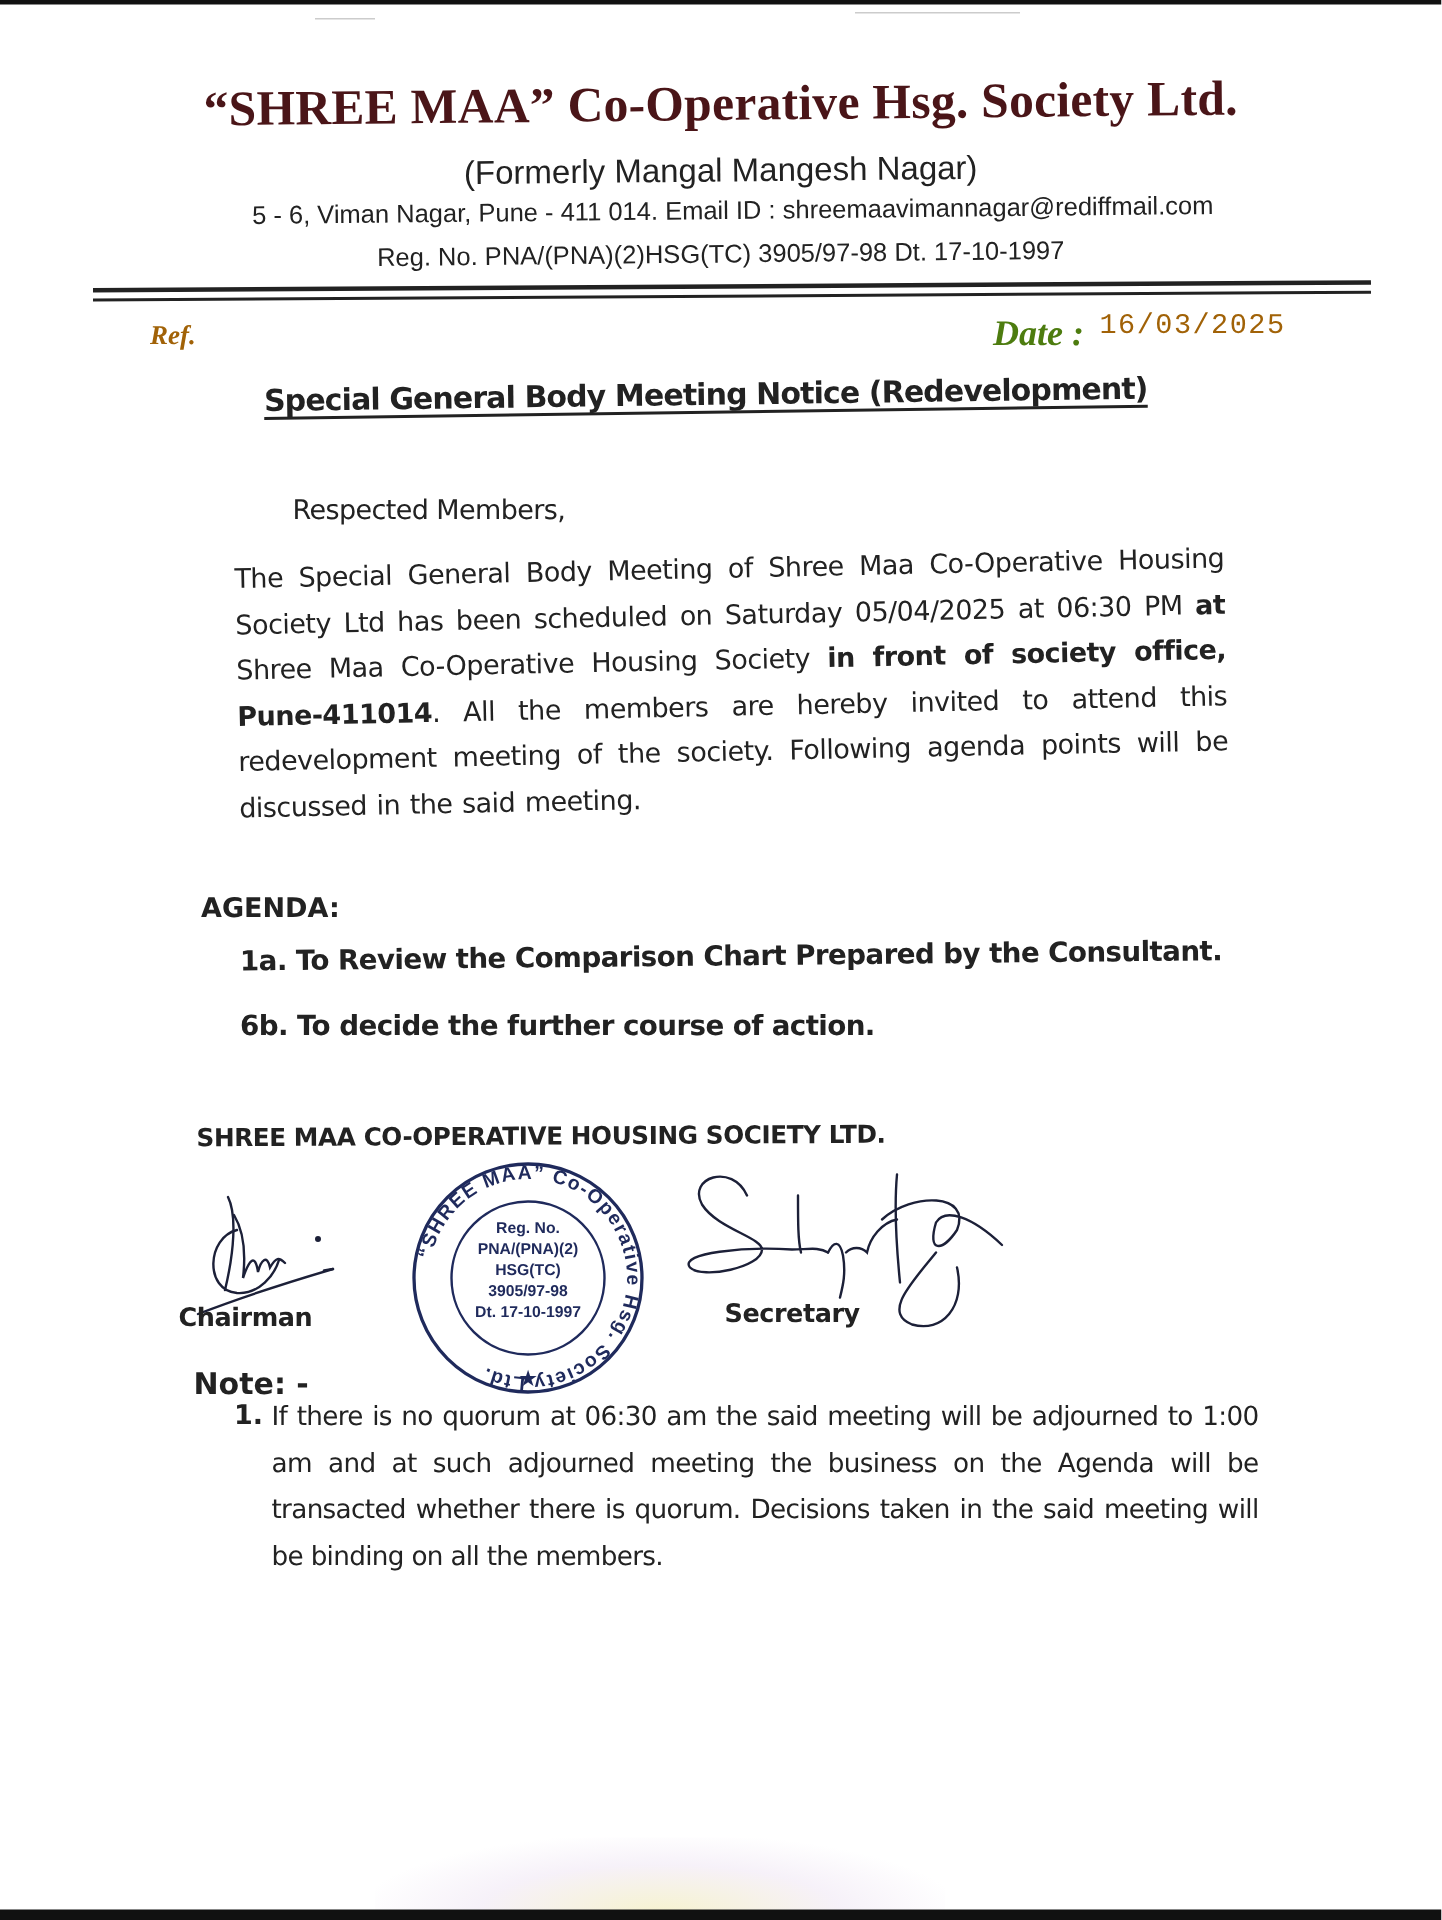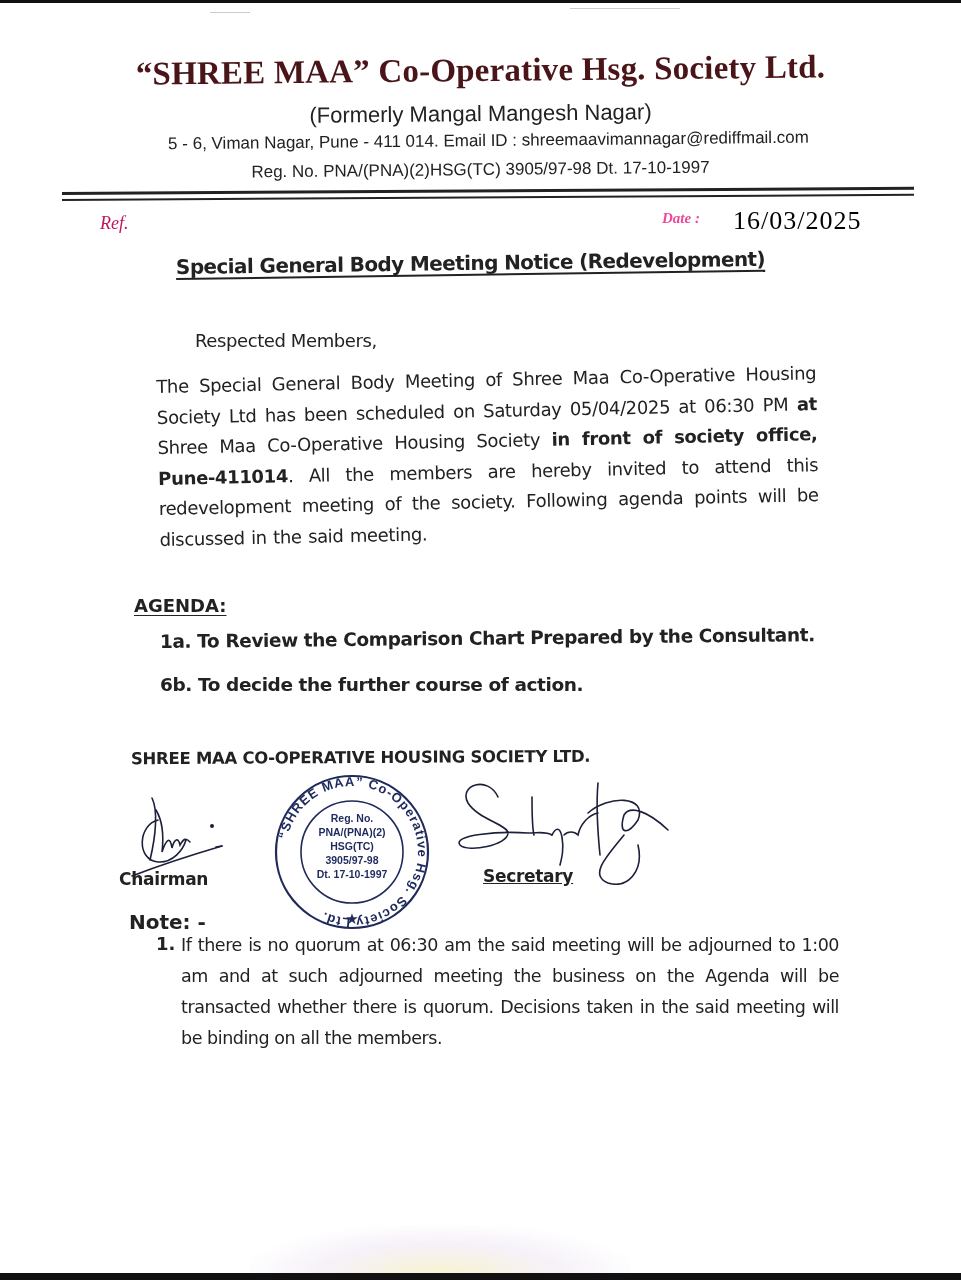--- a/index.html
+++ b/index.html
@@ -29,50 +29,50 @@
     .address {
       left: 0; width: 961px; top: 131px; text-align: center; padding-left: 8px;
       font-size: 17px; color: #222; transform: rotate(-0.6deg);
     }
     .regno {
       left: 0; width: 961px; top: 160px; text-align: center;
       font-size: 17px; color: #222; transform: rotate(-0.6deg);
     }
     .rule { position: absolute; left: 62px; width: 852px; height: 3px; background: #222; transform: rotate(-0.35deg); transform-origin: left center; }
 
-    .ref { left: 100px; top: 213px; font-family: "Liberation Serif", serif; font-style: italic; font-weight: normal; font-size: 18px; color: #be185d; }
-    .date-label { left: 662px; top: 210px; font-family: "Liberation Serif", serif; font-style: italic; font-weight: bold; font-size: 15px; color: #ec4899; }
-    .date-value { left: 733px; top: 206px; font-family: Liberation Serif, serif; font-size: 26px; color: #000000; letter-spacing: 1px; }
+    .ref { left: 100px; top: 213px; font-family: "Liberation Serif", serif; font-style: italic; font-weight: bold; font-size: 18px; color: #a16207; }
+    .date-label { left: 662px; top: 210px; font-family: "Liberation Serif", serif; font-style: italic; font-weight: bold; font-size: 24px; color: #4d7c0f; }
+    .date-value { left: 733px; top: 206px; font-family: Liberation Mono, monospace; font-size: 19px; color: #a16207; letter-spacing: 1px; }
 
     .subject {
       left: 176px; top: 255px; font-size: 20px; font-weight: bold; color: #222;
       text-decoration: underline; text-underline-offset: 4px;
       transform: rotate(-0.8deg); transform-origin: left center;
       font-family: "DejaVu Sans", sans-serif; letter-spacing: -0.6px;
     }
 
     .body-text { font-family: "DejaVu Sans", sans-serif; color: #222; }
     .salutation { left: 156px; top: 330px; font-size: 18px; letter-spacing: -0.4px; margin-left: 39px; }
     .para {
       position: absolute; left: 156px; top: 372px; width: 660px;
       font-size: 18px; line-height: 30.5px; text-align: justify; text-align-last: left;
       letter-spacing: -0.35px; word-spacing: 1px;
       transform: rotate(-1.2deg); transform-origin: left top;
     }
     .para b { font-weight: bold; }
 
-    .agenda-head { left: 134px; top: 595px; font-size: 18px; font-weight: bold; text-decoration: underline; text-underline-offset: 3px; }
+    .agenda-head { left: 134px; top: 595px; font-size: 18px; font-weight: bold; text-underline-offset: 3px; }
     .agenda-item { font-size: 18.5px; font-weight: bold; letter-spacing: -0.4px; }
     .agenda-1 { left: 160px; top: 631px; transform: rotate(-0.6deg); transform-origin: left center; }
     .agenda-2 { left: 160px; top: 674px; }
 
     .society-line { left: 131px; top: 748px; font-size: 16.5px; font-weight: bold; letter-spacing: -0.3px; transform: rotate(-0.3deg); }
 
     .chairman-label { left: 119px; top: 869px; font-size: 17px; font-weight: bold; letter-spacing: -0.3px; }
-    .secretary-label { left: 483px; top: 866px; font-size: 17px; font-weight: bold; letter-spacing: -0.3px; text-decoration: underline; }
+    .secretary-label { left: 483px; top: 866px; font-size: 17px; font-weight: bold; letter-spacing: -0.3px; }
 
     .sig { position: absolute; }
     .stamp { position: absolute; left: 272px; top: 772px; width: 160px; height: 160px; }
 
     .note-head { left: 129px; top: 910px; font-size: 20px; font-weight: bold; }
     .note-num { left: 156px; top: 933px; font-size: 18px; font-weight: bold; }
     .note-text {
       position: absolute; left: 181px; top: 930px; width: 658px;
       font-size: 17.5px; line-height: 31px; text-align: justify; text-align-last: left;
       letter-spacing: -0.45px;

